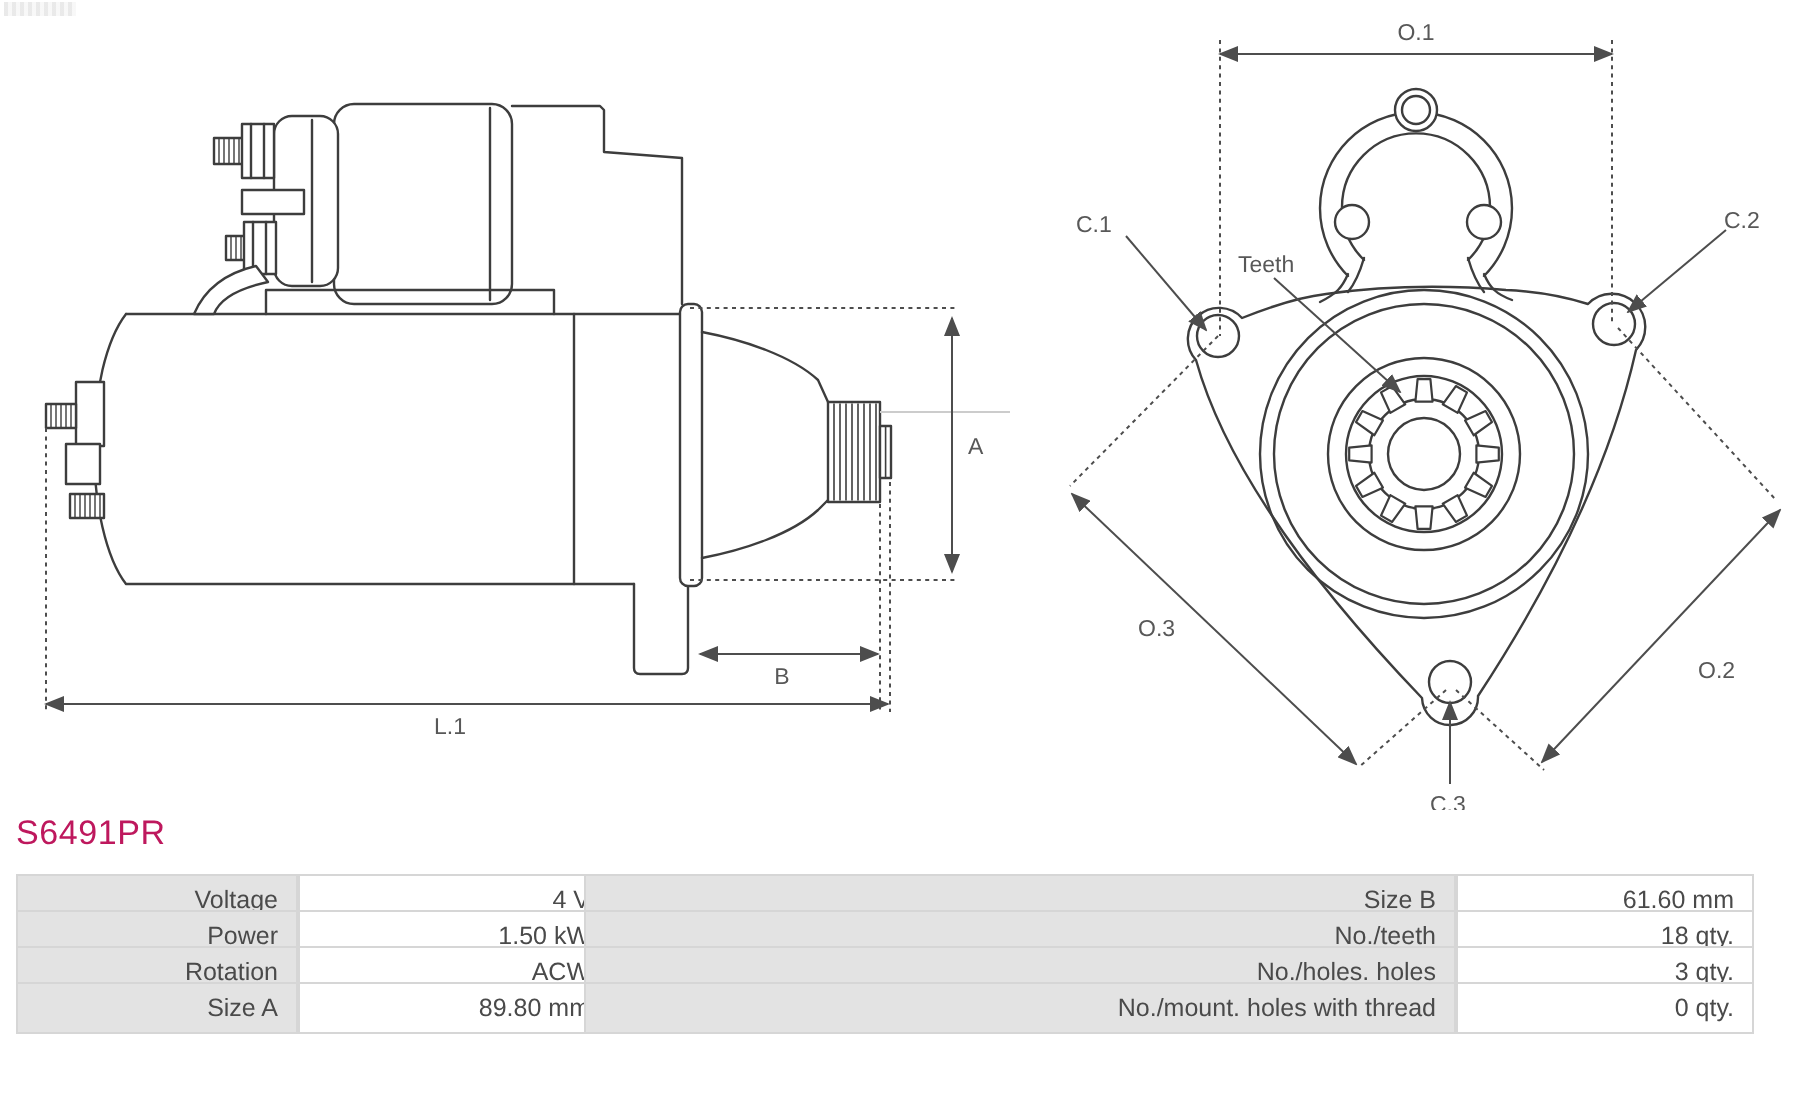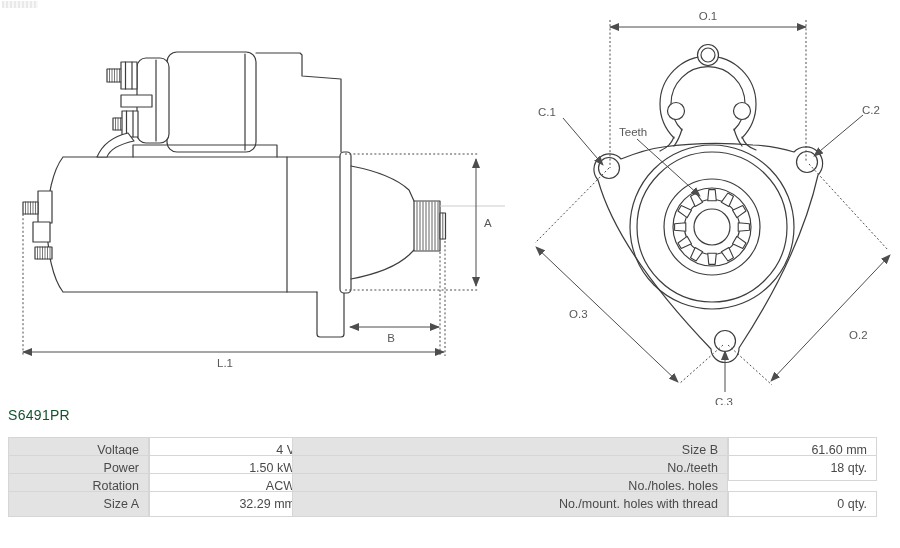--- a/index.html
+++ b/index.html
@@ -1,22 +1,22 @@
 <!DOCTYPE html>
 <html><head>
 <meta charset="utf-8">
 <style>
   html,body{margin:0;padding:0;background:#fff;}
   .stage{position:relative;width:900px;height:548px;background:#fff;overflow:hidden;
          font-family:"Liberation Sans","DejaVu Sans",sans-serif;}
   .watermark{position:absolute;left:2px;top:1px;width:36px;height:7px;opacity:.45;
     background:repeating-linear-gradient(90deg,#cfcfcf 0 2px,#efefef 2px 4px);}
   svg text{font-family:"Liberation Sans","DejaVu Sans",sans-serif;font-size:11.5px;fill:#585858;}
-  .part-number{position:absolute;left:8px;top:407px;font-size:14px;font-weight:500;
-    color:#14532d;letter-spacing:.3px;}
+  .part-number{position:absolute;left:8px;top:407px;font-size:17px;font-weight:500;
+    color:#be185d;letter-spacing:.3px;}
   .spec-table{position:absolute;top:437px;}
   .spec-left{left:8px;width:297px;}
   .spec-right{left:292px;width:585px;}
   .srow{display:flex;height:16px;margin-bottom:2px;}
   .cell{box-sizing:border-box;height:26px;line-height:24px;font-size:12.5px;color:#4a4a4a;
     text-align:right;padding-right:9px;border:1px solid #d6d6d6;}
   .cell.lbl{background:#e3e3e3;}
   .cell.val{background:#ffffff;}
   .spec-left .lbl{width:141px;}
   .spec-left .val{width:156px;}
@@ -217,35 +217,36 @@
     <div class="srow">
       <div class="cell lbl">Power</div>
       <div class="cell val">1.50 kW</div>
     </div>
     <div class="srow">
       <div class="cell lbl">Rotation</div>
       <div class="cell val">ACW</div>
     </div>
     <div class="srow">
       <div class="cell lbl">Size A</div>
-      <div class="cell val">32.29 mm</div>
+      <div class="cell val">89.80 mm</div>
     </div>
   </div>
 
   <div class="spec-table spec-right">
     <div class="srow">
       <div class="cell lbl">Size B</div>
       <div class="cell val">61.60 mm</div>
     </div>
     <div class="srow">
       <div class="cell lbl">No./teeth</div>
       <div class="cell val">18 qty.</div>
     </div>
     <div class="srow">
       <div class="cell lbl">No./holes. holes</div>
+      <div class="cell val">3 qty.</div>
     </div>
     <div class="srow">
       <div class="cell lbl">No./mount. holes with thread</div>
       <div class="cell val">0 qty.</div>
     </div>
   </div>
 
 </div>
 
 </body></html>

